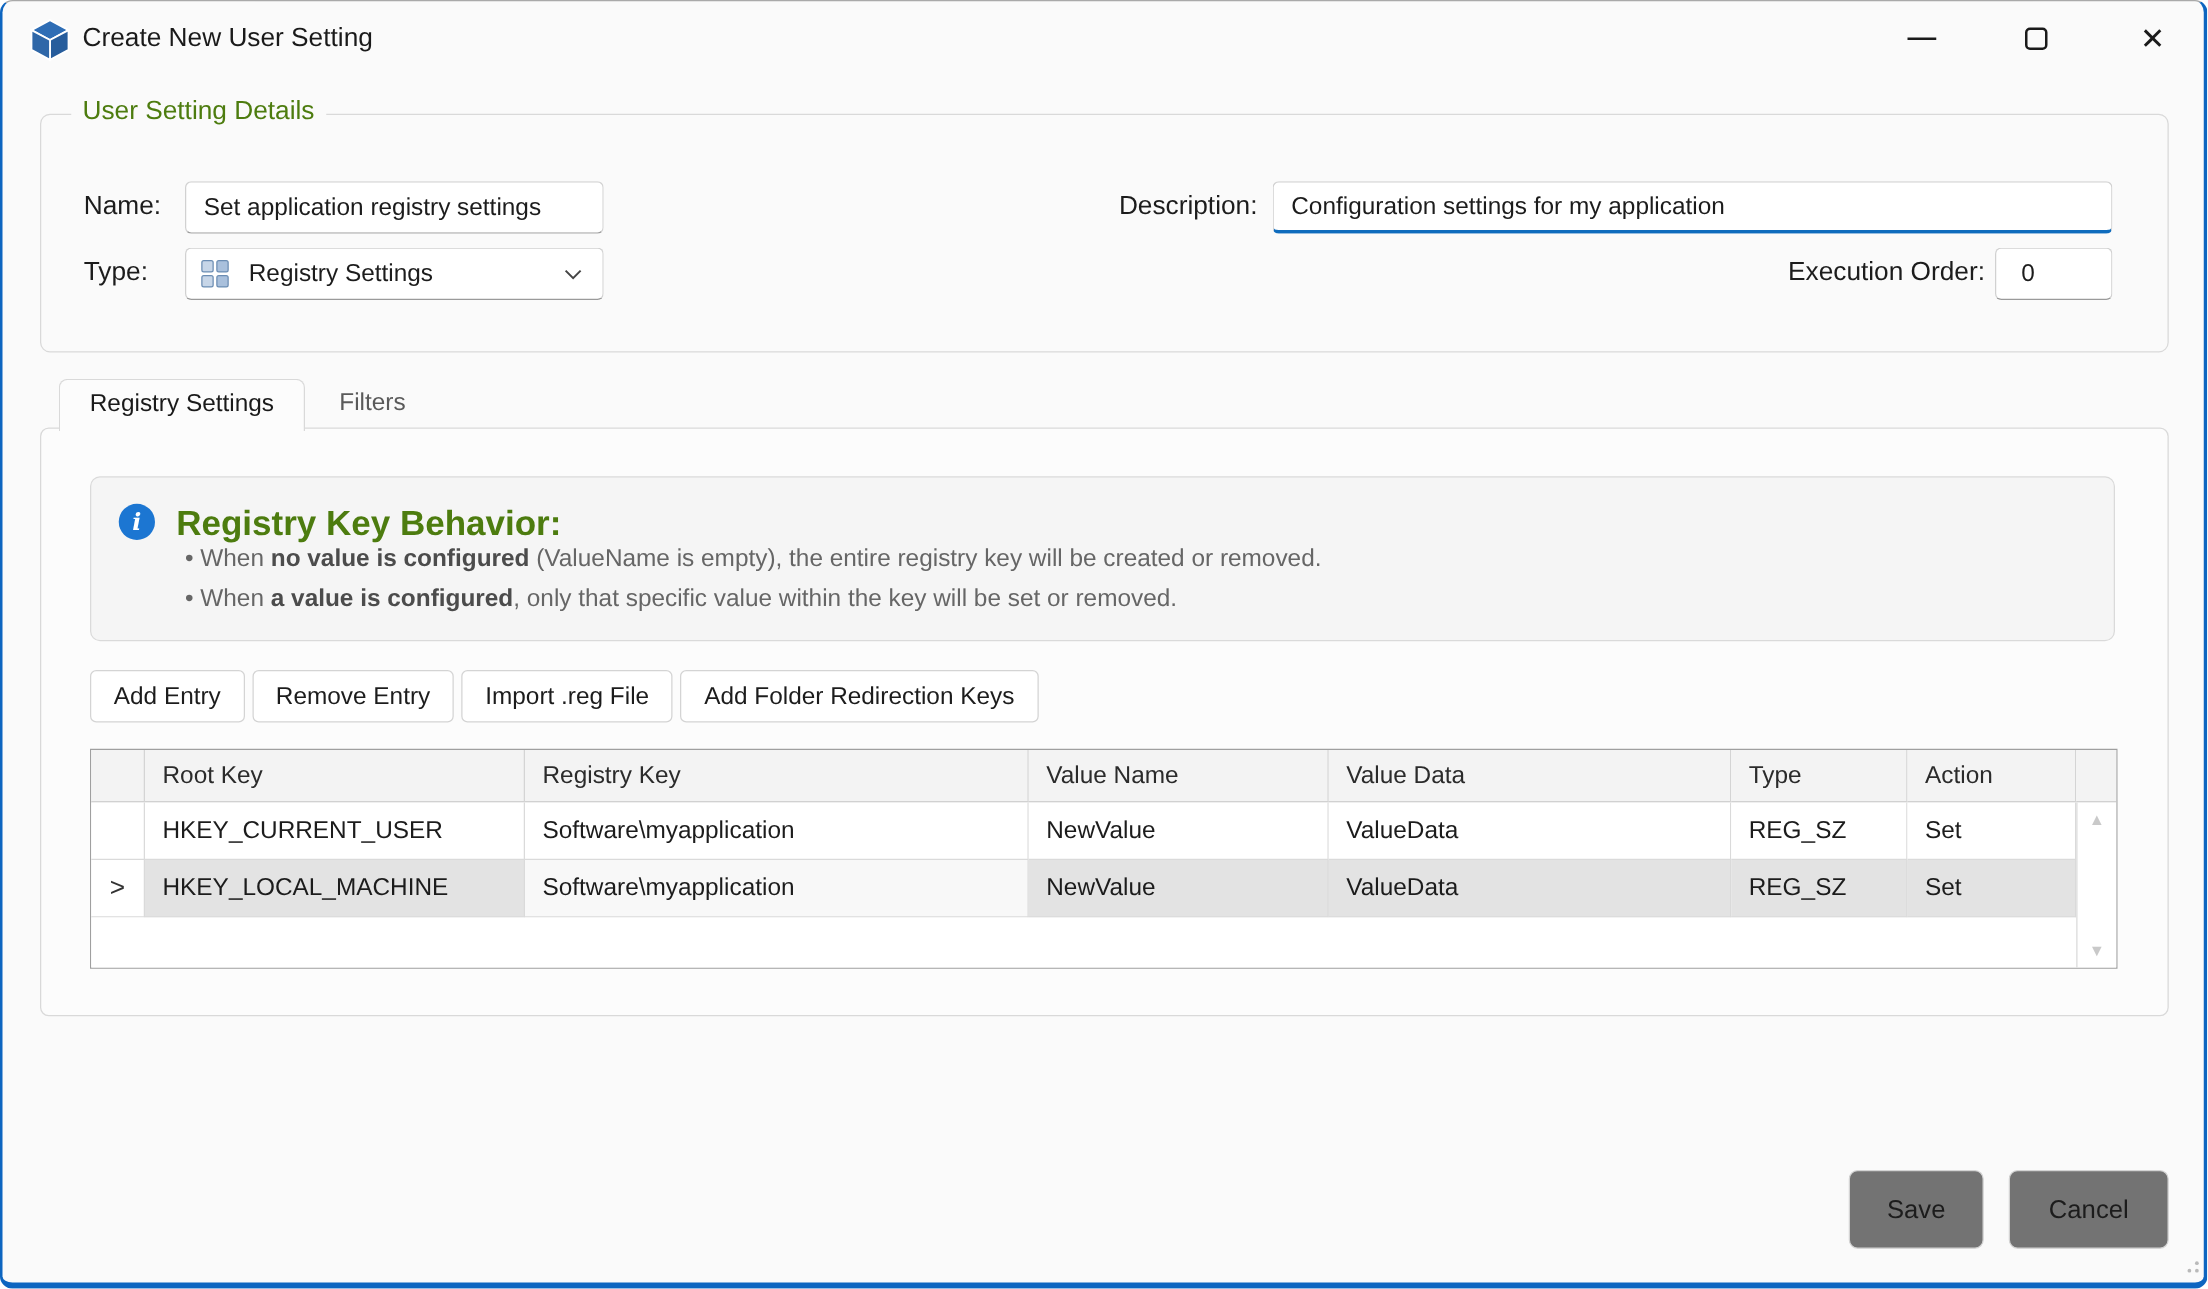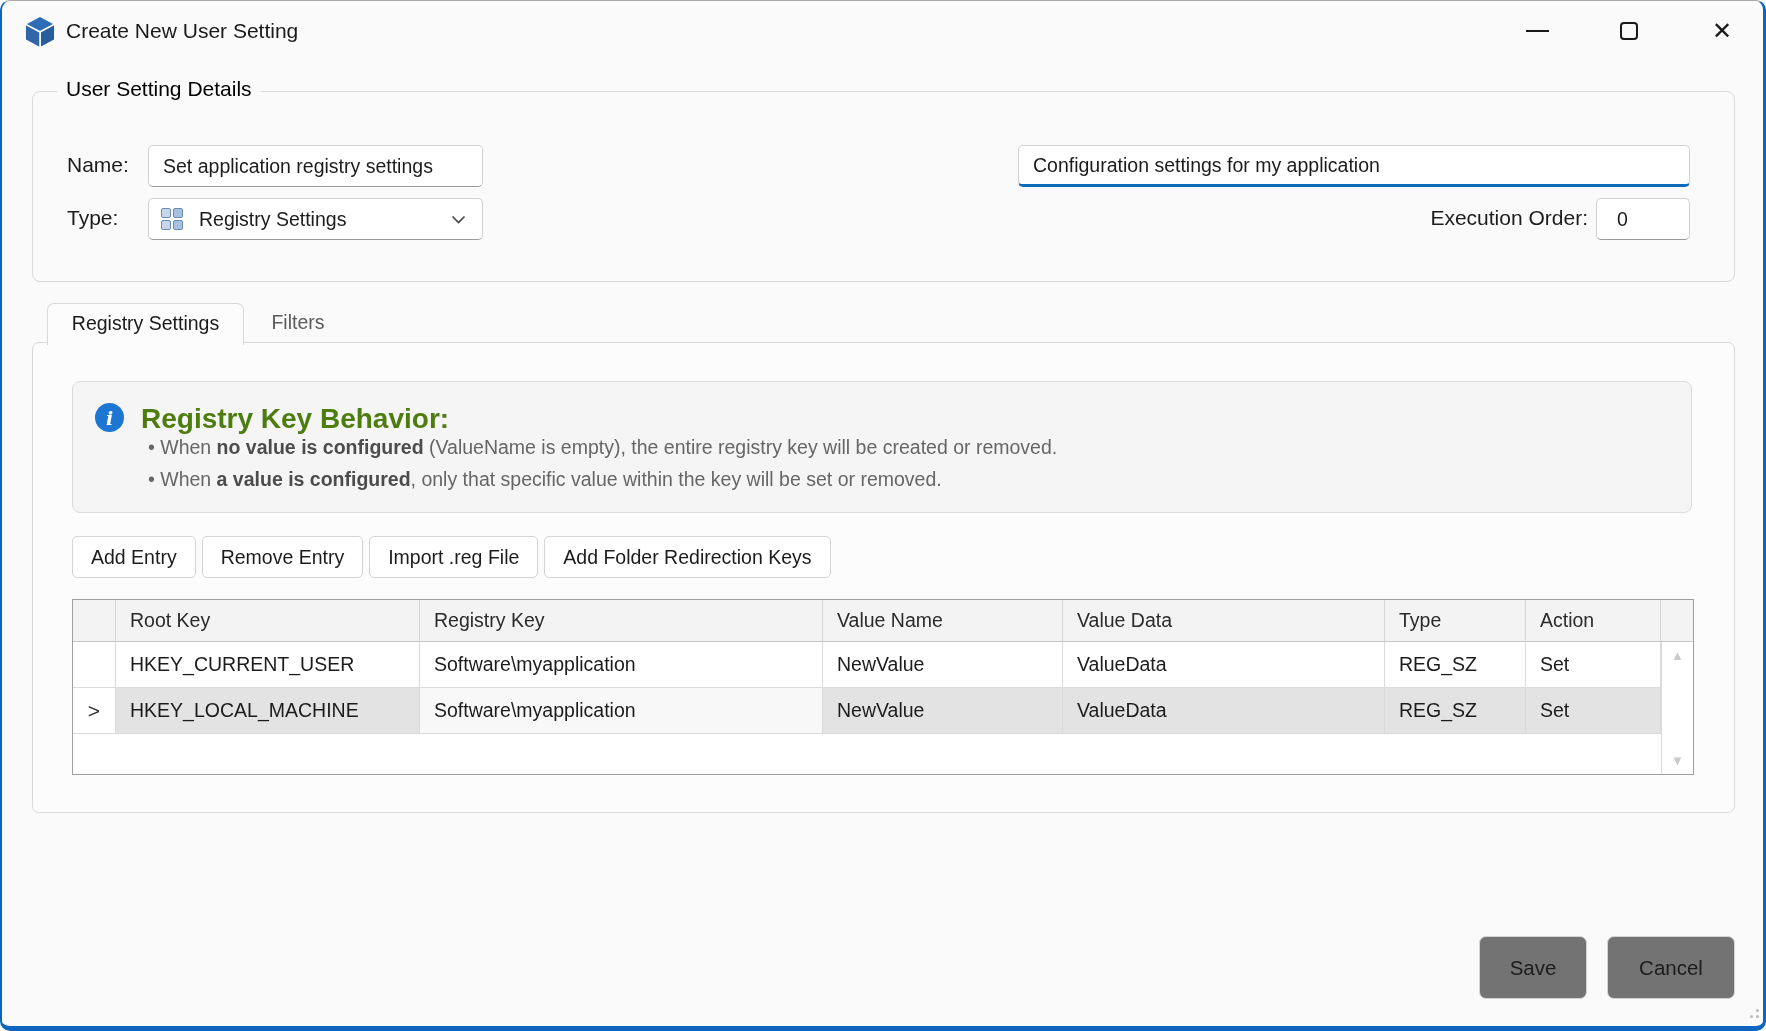--- a/index.html
+++ b/index.html
@@ -26,21 +26,21 @@
   .btn-min { left: 1512px; }
   .btn-max { left: 1604px; }
   .btn-close { left: 1697px; font-size: 24px; font-weight: 400; color: #1a1a1a; }
   .min-glyph { width: 23px; height: 0; border-top: 2px solid #1a1a1a; }
   .max-glyph { width: 18px; height: 18px; border: 2px solid #1a1a1a; border-radius: 4px; }
 
   
   .groupbox { position: absolute; left: 30px; top: 90px; width: 1703px; height: 191px;
     border: 1px solid #d9d9d9; border-radius: 8px; }
   .groupbox-legend { position: absolute; left: 24px; top: -15px; background: #fafafa;
-    padding: 0 9px; font-size: 21px; color: #000000; }
+    padding: 0 9px; font-size: 21px; color: #4d7c0f; }
 
   .field-label { position: absolute; font-size: 21px; color: #1c1c1c; }
   .textbox {
     position: absolute; height: 42px; background: #ffffff;
     border: 1px solid #d1d1d1; border-bottom-color: #9a9a9a; border-radius: 5px;
     font-family: "Liberation Sans", sans-serif; font-size: 19.5px; color: #1c1c1c;
     padding: 16px 14px; outline: none;
   }
   .textbox.focused { border-bottom: 3px solid #0f6cbd; }
 
@@ -137,20 +137,21 @@
       <span>✕</span>
     </button>
   </div>
 
   <div class="groupbox">
     <div class="groupbox-legend">User Setting Details</div>
 
     <div class="field-label" style="left:34px; top:61px;">Name:</div>
     <input class="textbox" style="left: 115px; top: 53px; width: 335px;" value="Set application registry settings">
 
+    <div class="field-label" style="left:650px; top:61px; width:323px; text-align:right;">Description:</div>
     <input class="textbox focused" style="left: 985px; top: 53px; width: 672px;" value="Configuration settings for my application">
 
     <div class="field-label" style="left:34px; top:114px;">Type:</div>
     <div class="combobox">
       <span class="type-icon">
           <span></span>
           <span></span>
           <span></span>
           <span></span>
         </span>

